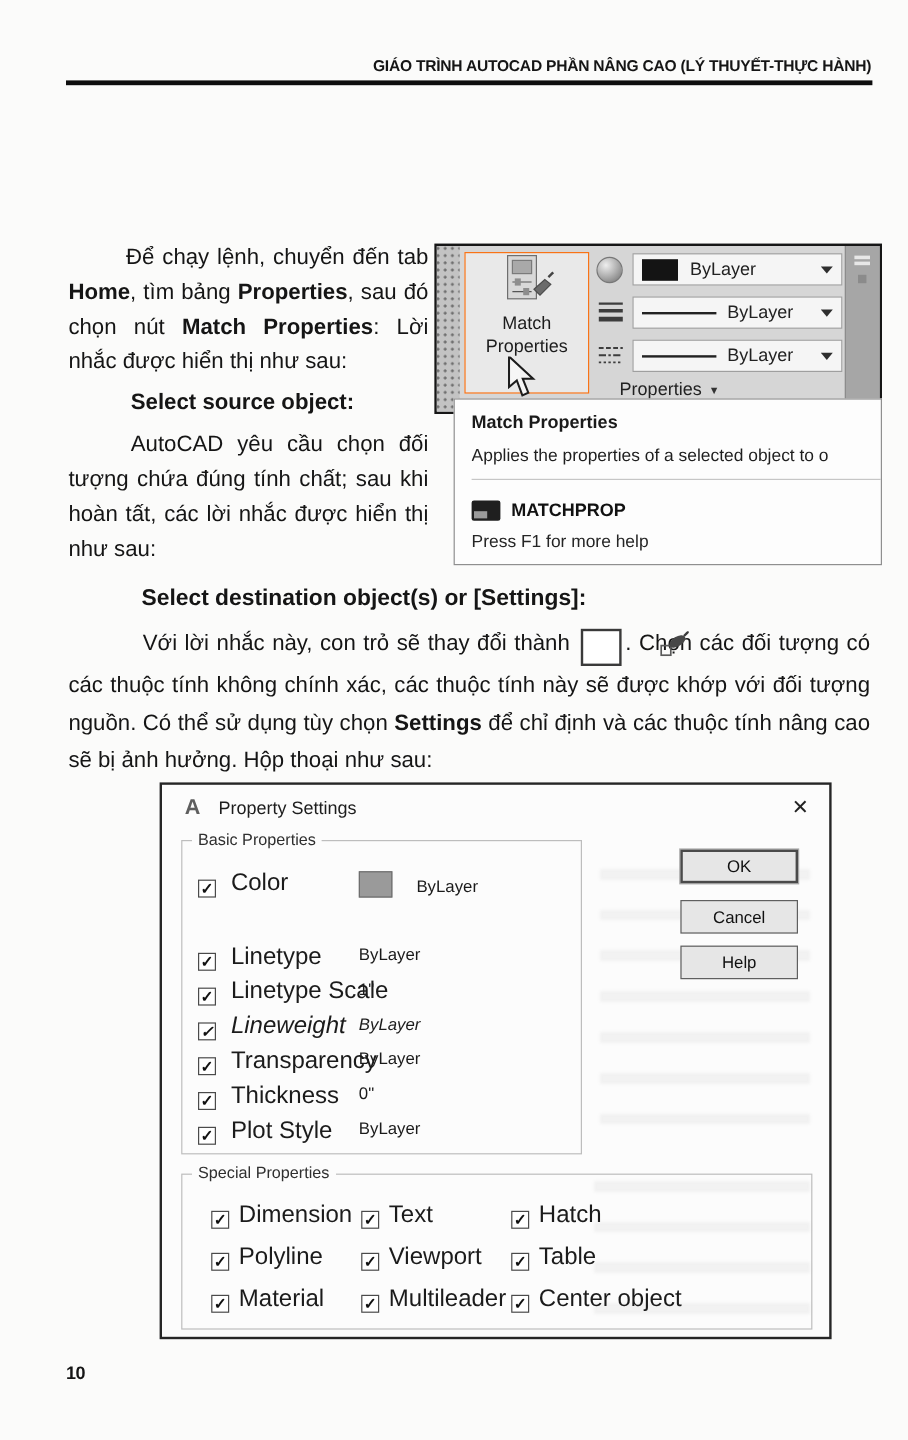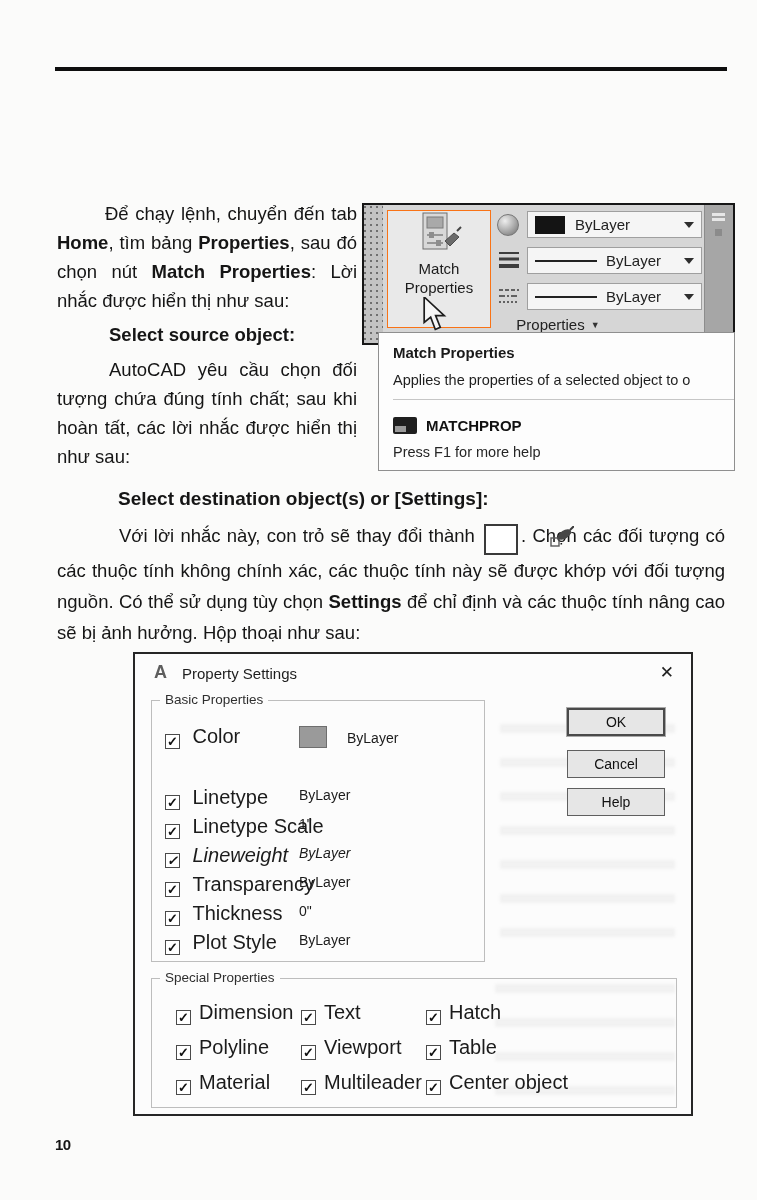--- a/index.html
+++ b/index.html
@@ -88,20 +88,21 @@
   .pageno{position:absolute;left:55px;top:1136px;font-size:15px;font-weight:700;letter-spacing:-.5px;}
   
   .bleed{position:absolute;filter:blur(1.4px);opacity:.5;pointer-events:none;
          background:repeating-linear-gradient(to bottom, rgba(125,125,125,.16) 0 9px, rgba(0,0,0,0) 9px 34px);}
 </style>
 </head>
 <body>
 
 <div class="page">
 
+  <div class="hdr-right">GIÁO TRÌNH AUTOCAD PHẦN NÂNG CAO (LÝ THUYẾT-THỰC HÀNH)</div>
   <div class="hdr-rule"></div>
 
 
   <div class="leftcol">
     <p class="para p2"><span>Để chạy lệnh, chuyển đến tab </span><span class="b">Home</span><span>, tìm bảng </span><span class="b">Properties</span><span>, sau đó chọn nút </span><span class="b">Match Properties</span><span>: Lời nhắc được hiển thị như sau:</span></p>
     <p class="prompt1">Select source object:</p>
     <p class="para p3">AutoCAD yêu cầu chọn đối tượng chứa đúng tính chất; sau khi hoàn tất, các lời nhắc được hiển thị như sau:</p>
   </div>
 
   <div class="figure">

